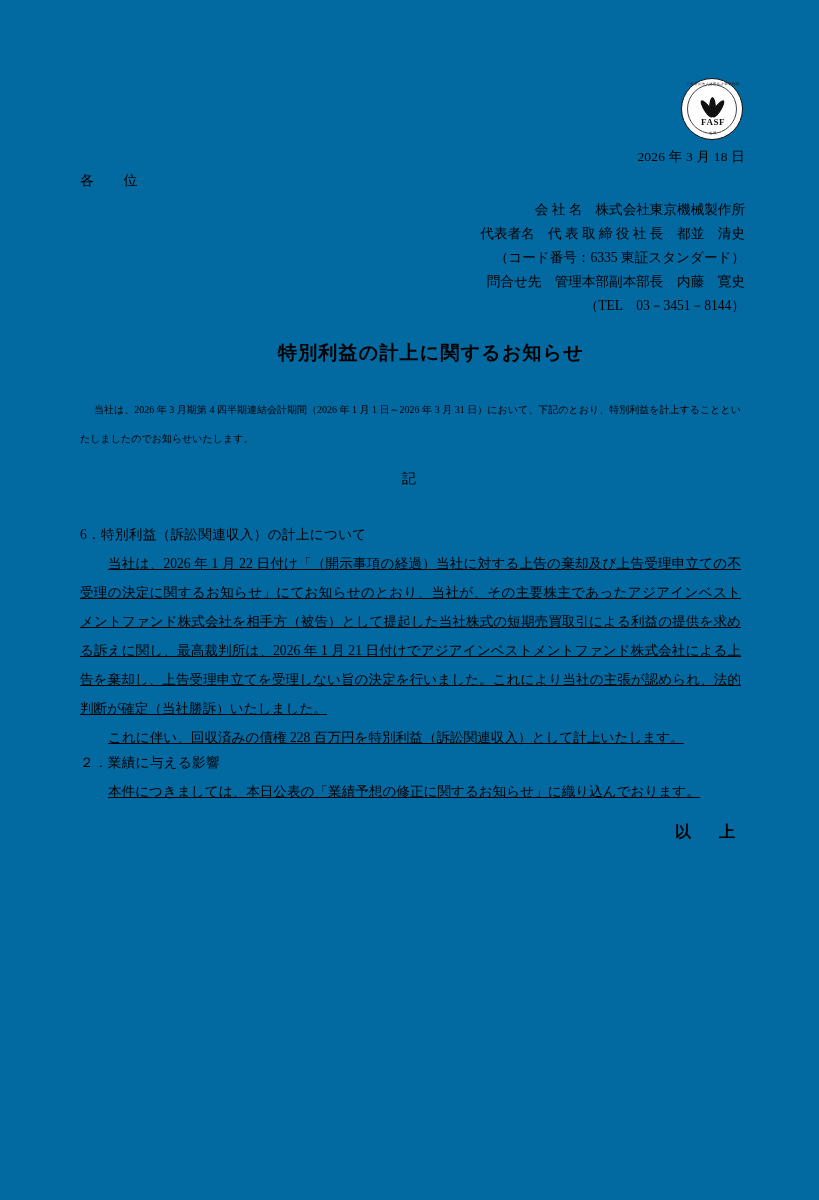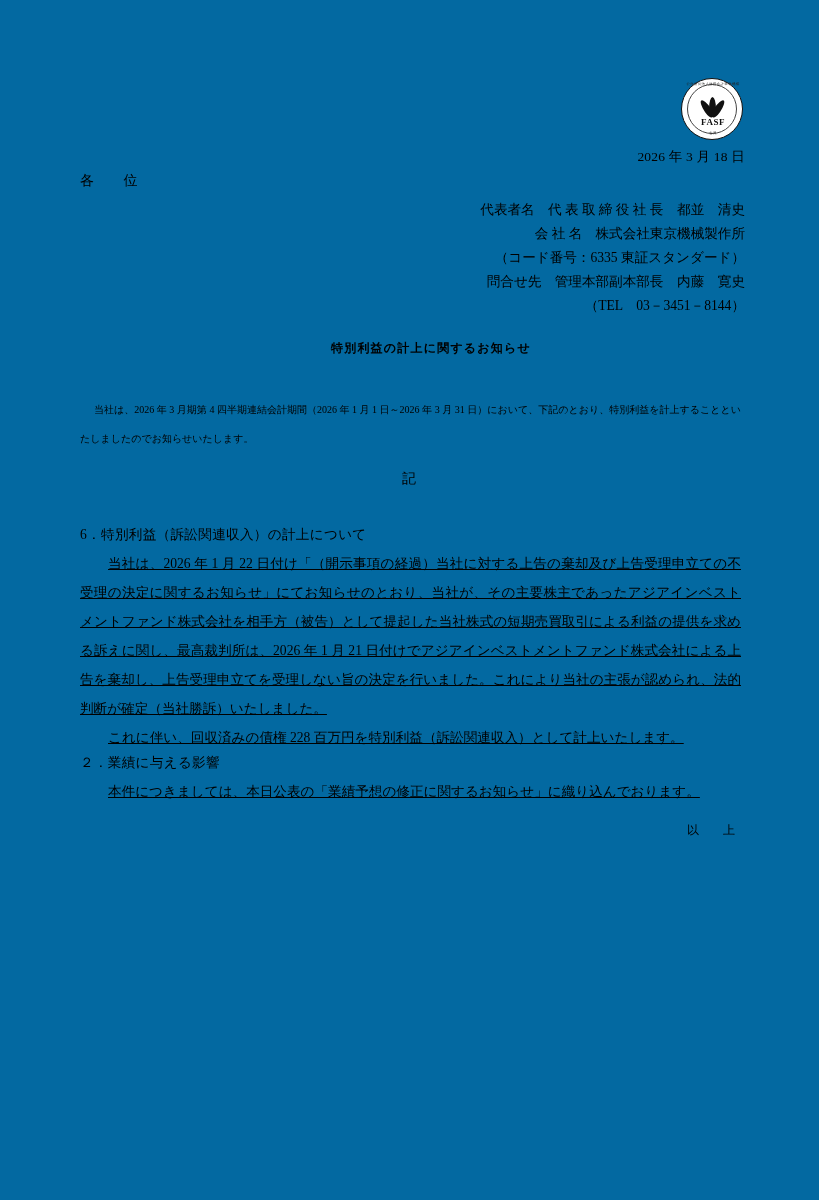--- a/index.html
+++ b/index.html
@@ -120,21 +120,21 @@
     font-size: 13.6px;
     line-height: 24px;
   }
   .sender-block div { white-space: nowrap; }
   .sp { letter-spacing: 3px; }
   .doc-title {
     position: absolute;
     left: 0; right: 0;
     top: 340px;
     text-align: center;
-    font-size: 12px;
+    font-size: 19px;
     font-weight: bold;
     letter-spacing: 1.2px;
     margin-left: 43px;
   }
   .lead {
     position: absolute;
     left: 80px;
     right: 78px;
     top: 395px;
     font-size: 10px;
@@ -167,22 +167,23 @@
     text-indent: 28px;
     text-align: justify;
     text-justify: inter-ideograph;
     text-decoration: underline;
   }
   .para2 { margin-top: 0; }
   .closing {
     position: absolute;
     right: 78px;
     top: 822px;
-    font-size: 12px;
+    font-size: 16px;
     letter-spacing: 6px;
+    font-weight: bold;
   }
 </style>
 </head>
 <body>
 
 <div class="page">
 
   <div class="logo-wrap">
     <div class="logo-circle">
       <div class="logo-inner"></div>
@@ -196,28 +197,28 @@
       <div class="logo-ring-text2">会員</div>
     </div>
   </div>
 
   <div class="date-line">2026 年 3 月 18 日</div>
 
   <div class="addressee">各　　位</div>
 
   <div class="sender-block">
     <div>
+      <span>会 社 名</span>
+      <span class="sp">&nbsp;</span>
+      <span>株式会社東京機械製作所</span>
+    </div>
+    <div>
       <span>代表者名</span>
       <span class="sp">&nbsp;</span>
       <span>代 表 取 締 役 社 長　都並　清史</span>
-    </div>
-    <div>
-      <span>会 社 名</span>
-      <span class="sp">&nbsp;</span>
-      <span>株式会社東京機械製作所</span>
     </div>
     <div>（コード番号：6335 東証スタンダード）</div>
     <div>
       <span>問合せ先</span>
       <span class="sp">&nbsp;</span>
       <span>管理本部副本部長　内藤　寛史</span>
     </div>
     <div>（TEL　03－3451－8144）</div>
   </div>
 

